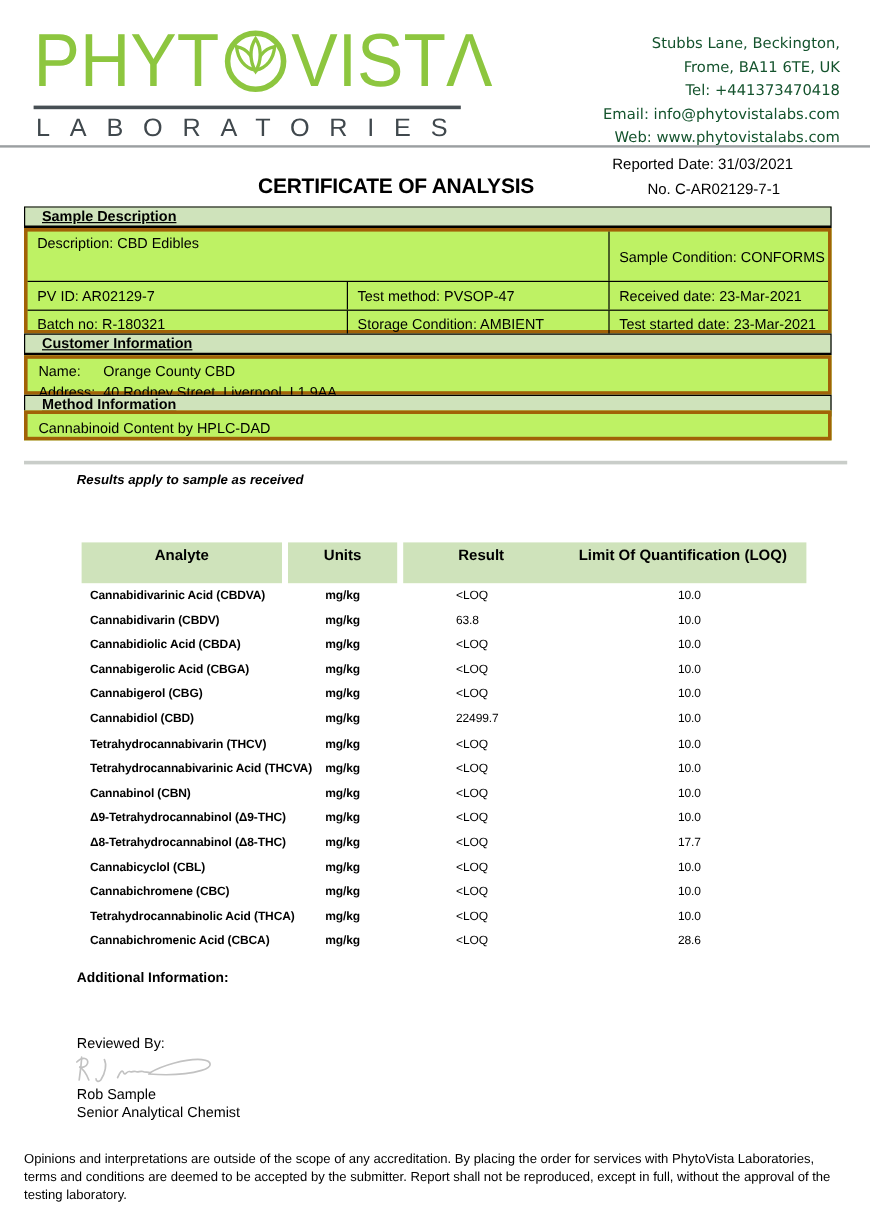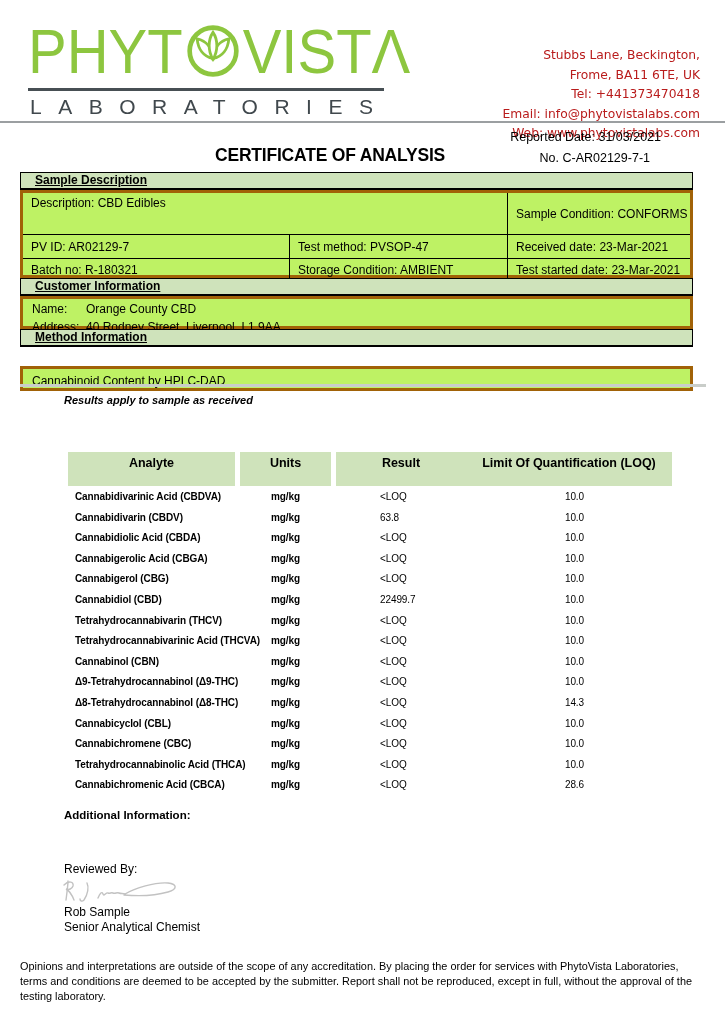--- a/index.html
+++ b/index.html
@@ -18,21 +18,21 @@
     white-space:nowrap;
   }
   .leaf-emblem { width:56px; height:56px; margin:0 2px; flex:0 0 auto; }
   .logo-rule { margin-top:6px; height:3px; background:#474f54; width:356px; }
   .logo-subtitle {
     margin-top:4px; font-size:21px; letter-spacing:16.5px; color:#40484d;
     white-space:nowrap; padding-left:2px;
   }
   .contact-block {
     position:absolute; top:27px; right:25px; text-align:right;
-    font-family:"DejaVu Sans", sans-serif; font-size:12.3px; line-height:19.5px; color:#b91c1c;margin-top:19px;
+    font-family:"DejaVu Sans", sans-serif; font-size:12.3px; line-height:19.5px; color:#14532d;
   }
   .head-rule { position:absolute; left:0; top:121px; width:725px; height:2px; background:#9b9fa1; }
 
   
   .reported-date { position:absolute; top:130px; right:64px; font-size:12.5px; }
   .coa-title {
     position:absolute; top:145px; left:0; width:660px; text-align:center;
     font-size:17.5px; font-weight:bold; letter-spacing:-0.2px;
   }
   .coa-number { position:absolute; top:151px; right:75px; font-size:12.5px; }
@@ -56,21 +56,21 @@
   .cond-cell { flex:1; }
   .r2 { height:24px; }
   .r3 { height:23px; }
   .w1 { width:267px; } .w2 { width:218px; } .w3 { flex:1; }
 
   .cust-box { top:296px; height:33px; padding:2px 0 17px 9px; font-size:12px; }
   .cust-line { line-height:16px; }
   .cust-line + .cust-line { margin-top:2px; }
   .cust-label { display:inline-block; width:54px; }
 
-  .method-box { top:366px; height:25px; padding:5px 0 12px 9px; font-size:12px; }
+  .method-box { top:342px; height:25px; padding:5px 0 12px 9px; font-size:12px; }
 
   .divider { position:absolute; left:20px; top:384px; width:686px; height:3px; background:#c9cdc9; }
   .results-note { position:absolute; left:64px; top:394px; font-size:11px; font-weight:bold; font-style:italic; }
 
   
   .rh { position:absolute; top:452px; height:34px; background:#cfe3bb; font-size:12.5px; font-weight:bold; padding-top:4px; text-align:center; }
   .rh-analyte { left:68px; width:167px; }
   .rh-units { left:240px; width:91px; }
   .rh-resultloq { left:336px; width:336px; display:flex; padding-top:0; background:#cfe3bb; }
   .rh-result { width:130px; text-align:center; padding-top:4px; }
@@ -231,21 +231,21 @@
       <div class="result-row">
         <span class="cell analyte">Δ9-Tetrahydrocannabinol (Δ9-THC)</span>
         <span class="cell units">mg/kg</span>
         <span class="cell result">&lt;LOQ</span>
         <span class="cell loq">10.0</span>
       </div>
       <div class="result-row">
         <span class="cell analyte">Δ8-Tetrahydrocannabinol (Δ8-THC)</span>
         <span class="cell units">mg/kg</span>
         <span class="cell result">&lt;LOQ</span>
-        <span class="cell loq">14.3</span>
+        <span class="cell loq">17.7</span>
       </div>
       <div class="result-row">
         <span class="cell analyte">Cannabicyclol (CBL)</span>
         <span class="cell units">mg/kg</span>
         <span class="cell result">&lt;LOQ</span>
         <span class="cell loq">10.0</span>
       </div>
       <div class="result-row">
         <span class="cell analyte">Cannabichromene (CBC)</span>
         <span class="cell units">mg/kg</span>

